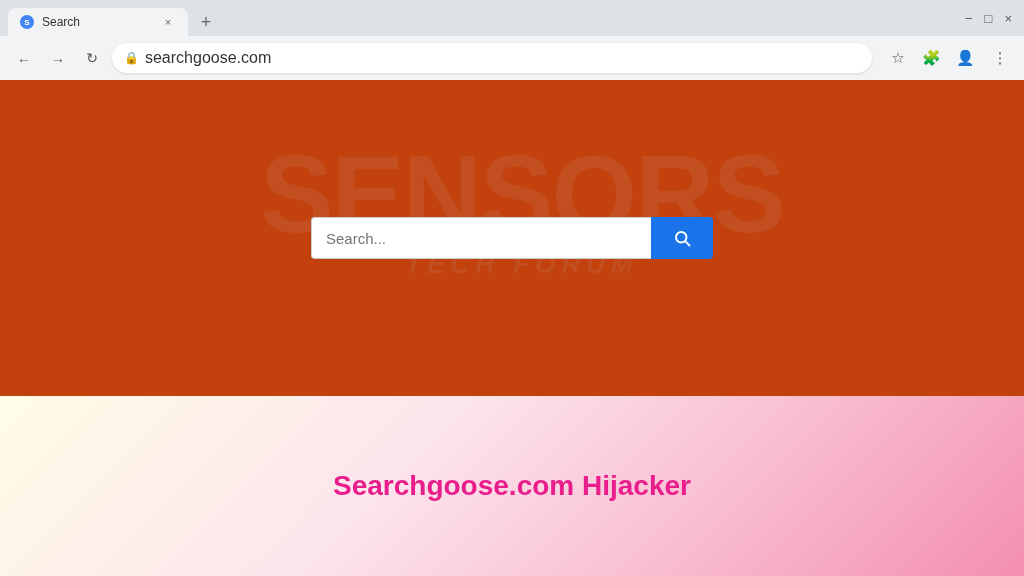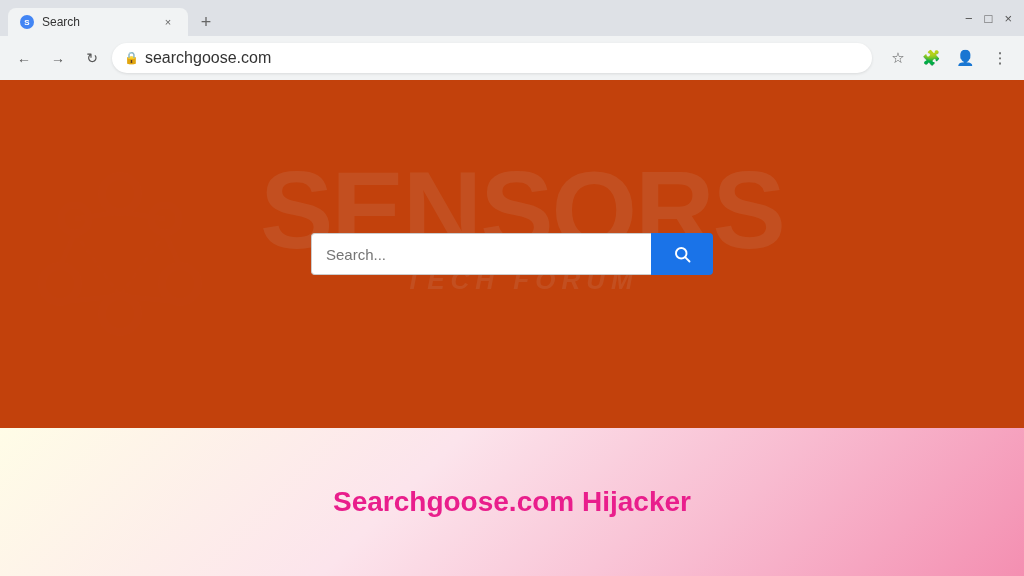--- a/index.html
+++ b/index.html
@@ -195,21 +195,21 @@
       cursor: pointer;
       display: flex;
       align-items: center;
       justify-content: center;
       color: white;
       font-size: 16px;
     }
 
     
     .info-section {
-      height: 148px;
+      height: 180px;
       background: linear-gradient(135deg, #fffde7 0%, #fce4ec 40%, #f8bbd0 70%, #f48fb1 100%);
       display: flex;
       flex-direction: column;
       align-items: center;
       justify-content: center;
       gap: 4px;
     }
 
     .info-title {
       font-size: 28px;

